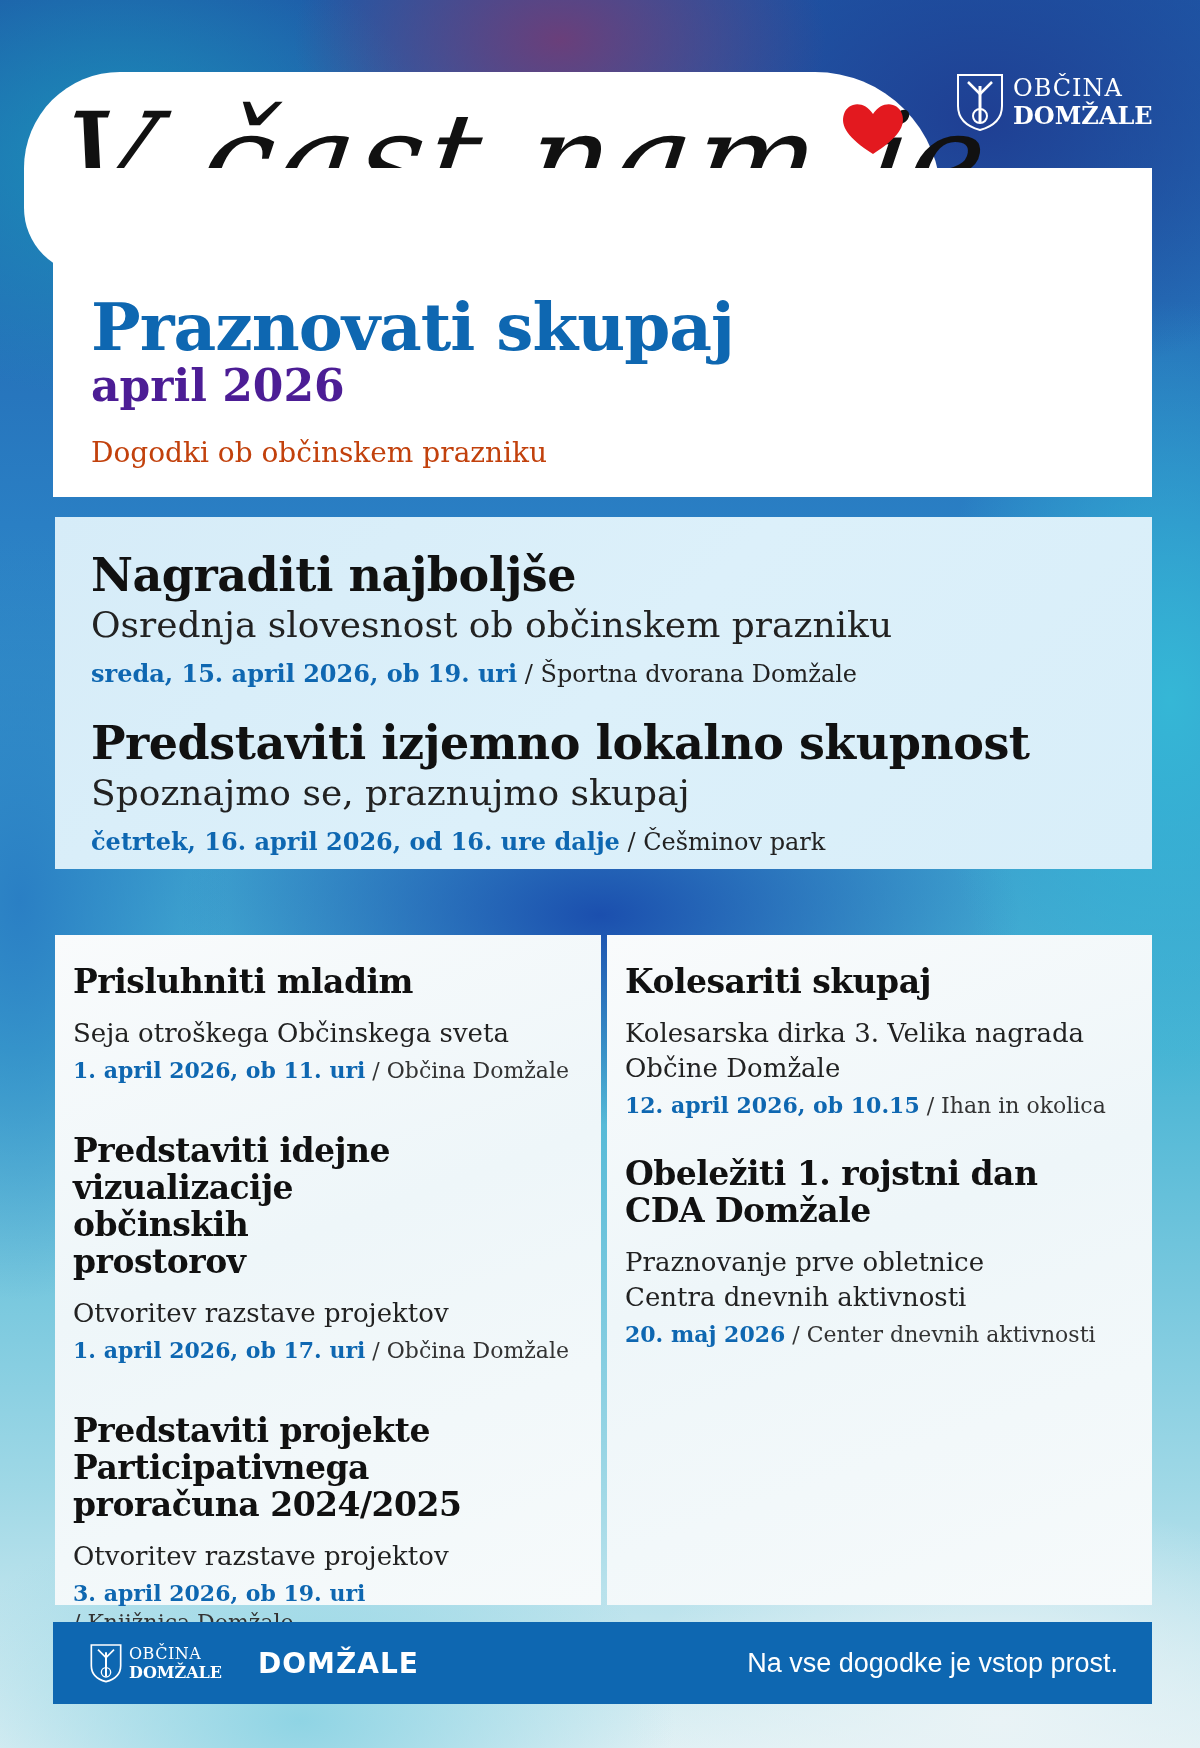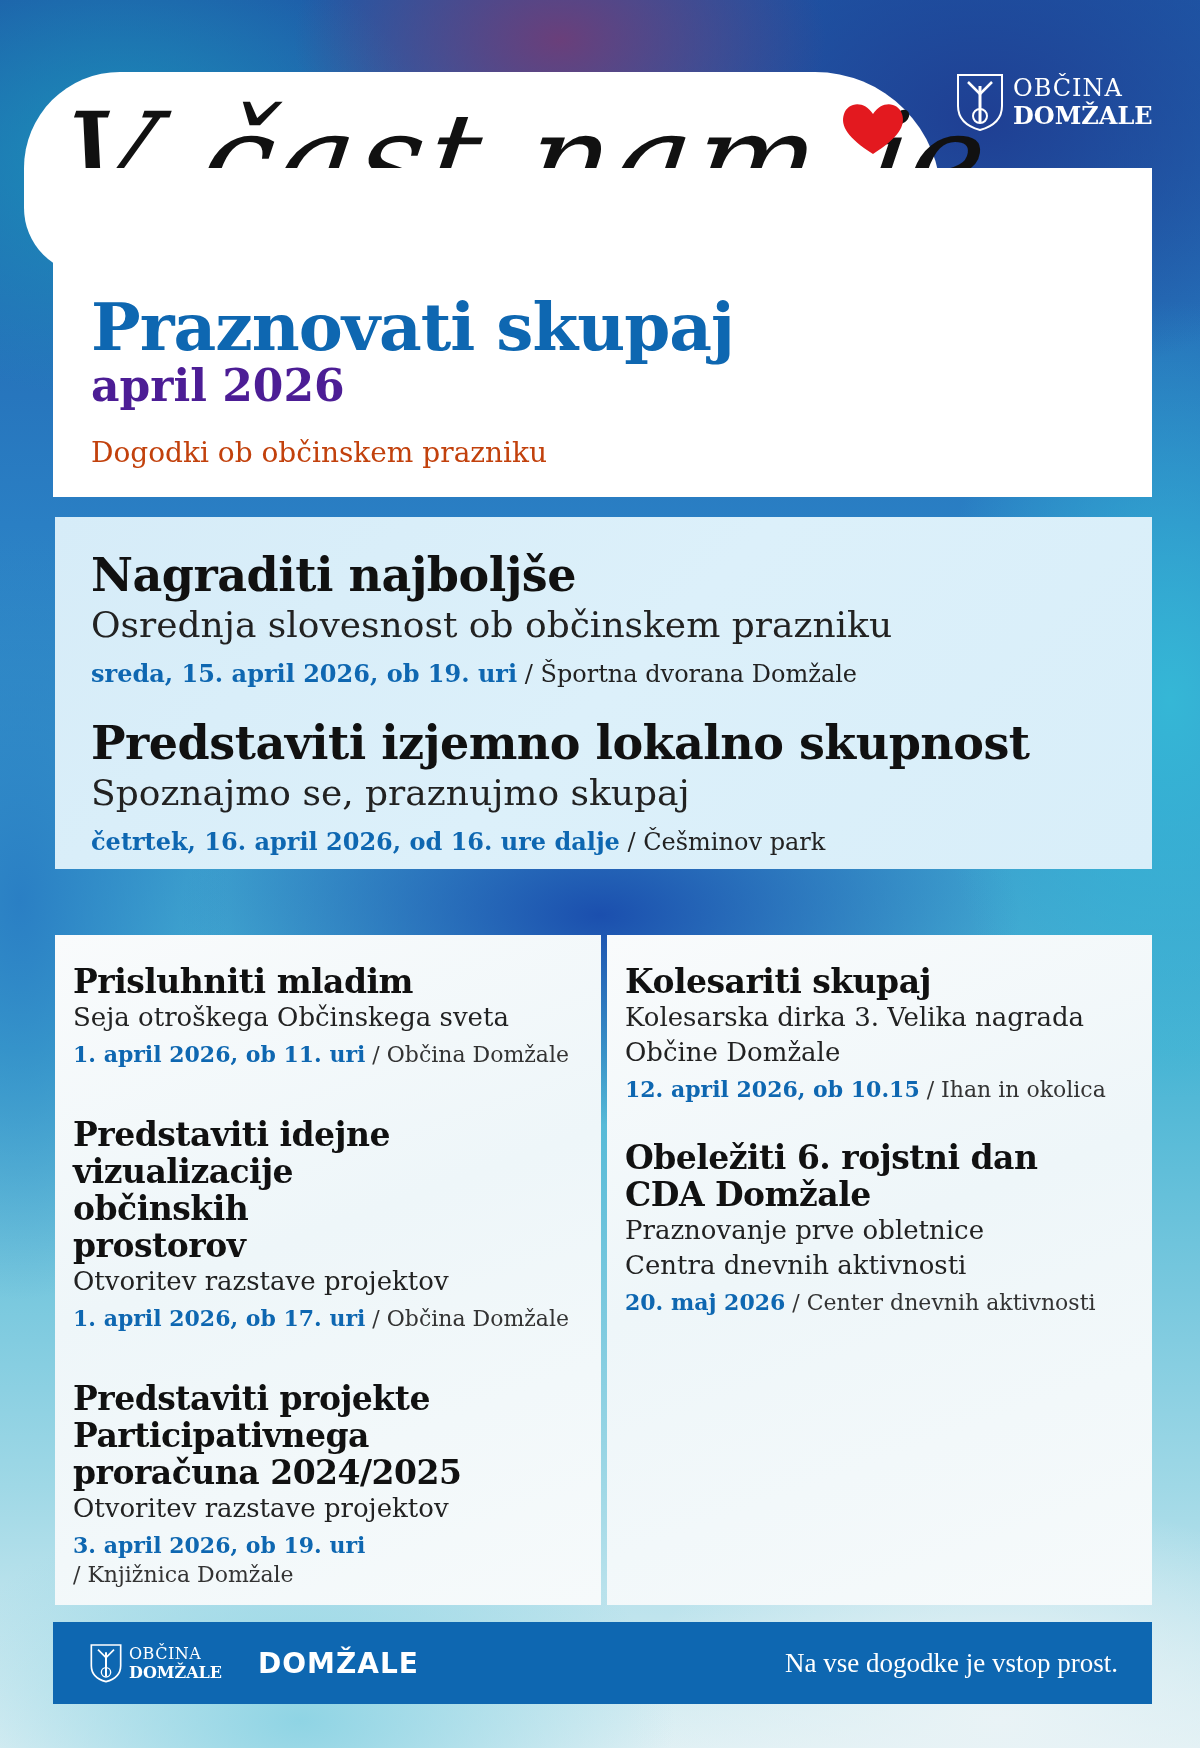--- a/index.html
+++ b/index.html
@@ -97,42 +97,42 @@
   .card.left { left: 55px; width: 546px; }
   .card.right { left: 607px; width: 545px; }
   .sm-event { margin-bottom: 46px; }
   .card.right .sm-event { margin-bottom: 34px; }
   .sm-event .ev-title {
     font-family: "DejaVu Serif", serif; font-weight: bold; font-size: 33px;
     line-height: 37px; color: #111; letter-spacing: -0.5px;
   }
   .sm-event .ev-sub {
     font-family: "DejaVu Serif", serif; font-size: 26px; font-weight: 300;
-    line-height: 35px; color: #222;
+    line-height: 35px; color: #222; margin-top: 16px;
   }
   .sm-event .ev-meta {
     font-family: "DejaVu Serif", serif; font-size: 22px; line-height: 30px;
     color: #333; margin-top: 4px;
   }
 
   
   .footer {
     position: absolute; left: 53px; top: 1622px; width: 1099px; height: 82px;
     background: #0e67b1; display: flex; align-items: center; padding: 0 34px 0 36px;
   }
   .footer .f-logo { display: flex; align-items: center; gap: 6px; color: #fff; }
   .footer .f-logo .crest { width: 34px; height: 40px; }
   .footer .f-logo .l1 { font-size: 16px; font-weight: 300; line-height: 1; letter-spacing: 0.5px; }
   .footer .f-logo .l2 { font-size: 16px; font-weight: bold; line-height: 1; margin-top: 3px; }
   .footer .brand {
     margin-left: 36px; color: #fff; font-family: "DejaVu Sans", sans-serif;
     font-weight: bold; font-size: 28px; letter-spacing: 1px;
   }
   .footer .note {
-    margin-left: auto; color: #fff; font-family: Liberation Serif, serif;
+    margin-left: auto; color: #fff; font-family: Liberation Sans, sans-serif;
     font-size: 27px; font-weight: 300; white-space: nowrap; text-align: center;
   }
 </style>
 </head>
 <body>
 
 <div class="script-sticker"></div>
 <div class="script-title">V čast nam je</div>
 <svg class="heart-icon" viewBox="0 0 70 60">
   <path d="M35 56 C10 40 2 28 6 16 C10 4 26 2 35 16 C44 2 60 4 64 16 C68 28 60 40 35 56 Z" fill="#e3191f"></path>
@@ -192,21 +192,21 @@
   </div>
 </div>
 
 <div class="card right">
   <div class="sm-event">
     <div class="ev-title">Kolesariti skupaj</div>
     <div class="ev-sub" style="width:460px">Kolesarska dirka 3. Velika nagrada Občine Domžale</div>
     <div class="ev-meta"><span class="when">12. april 2026, ob 10.15</span><span> / Ihan in okolica</span></div>
   </div>
   <div class="sm-event">
-    <div class="ev-title" style="width:420px">Obeležiti 6. rojstni dan CDA Domžale</div>
+    <div class="ev-title" style="width:420px">Obeležiti 1. rojstni dan CDA Domžale</div>
     <div class="ev-sub" style="width:400px">Praznovanje prve obletnice Centra dnevnih aktivnosti</div>
     <div class="ev-meta"><span class="when">20. maj 2026</span><span> / Center dnevnih aktivnosti</span></div>
   </div>
 </div>
 
 <div class="footer">
   <div class="f-logo">
     <svg class="crest" viewBox="0 0 50 60">
       <path d="M3 3 H47 V34 C47 48 36 55 25 58 C14 55 3 48 3 34 Z" fill="none" stroke="#fff" stroke-width="2.5"></path>
       <line x1="25" y1="14" x2="25" y2="50" stroke="#fff" stroke-width="3"></line>

